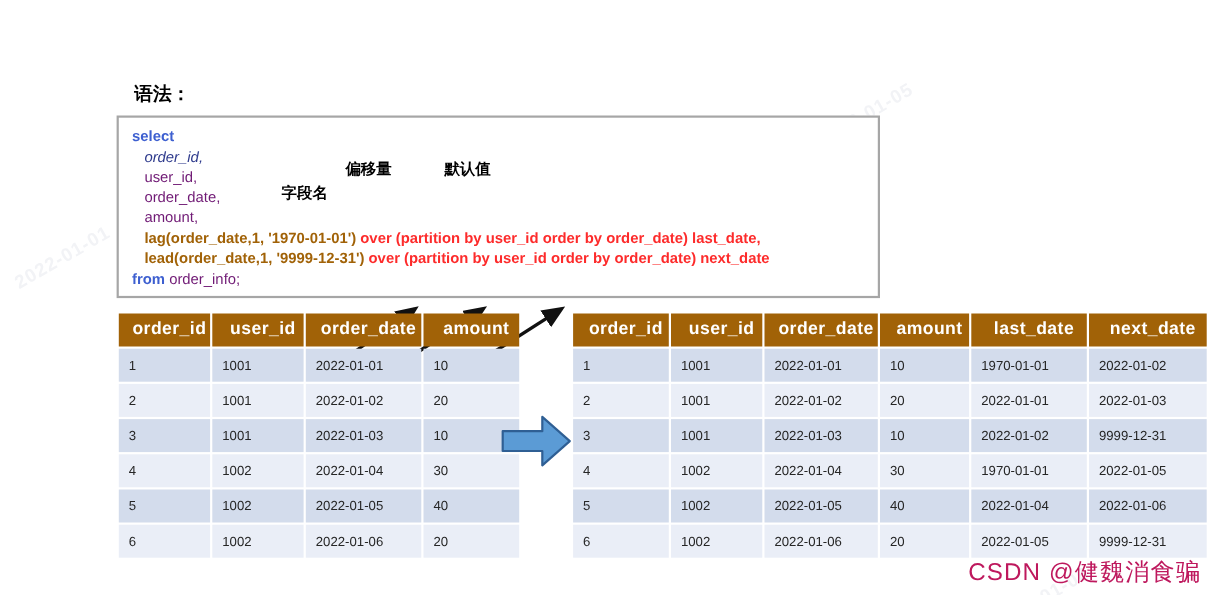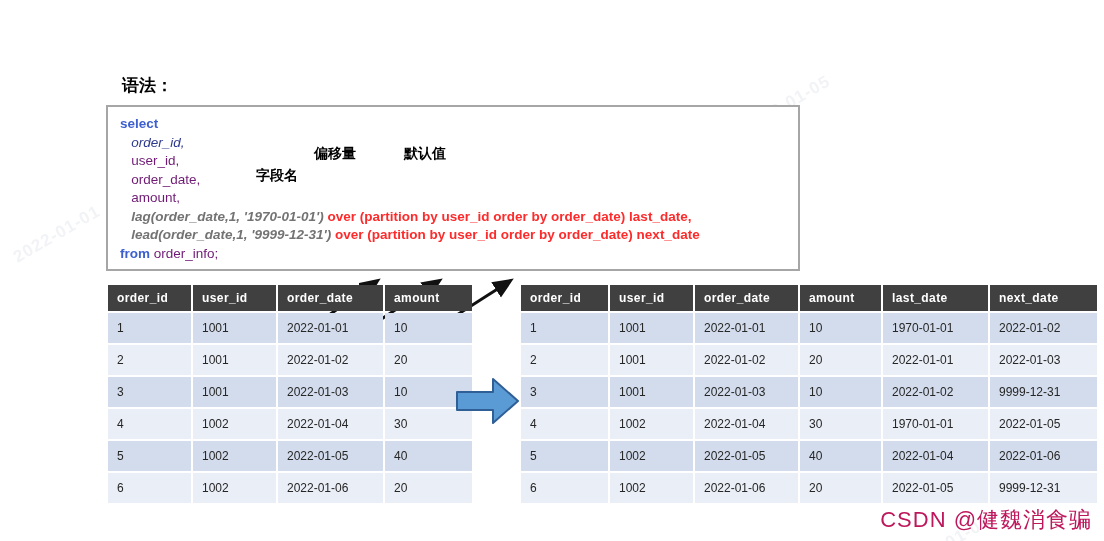--- a/index.html
+++ b/index.html
@@ -85,21 +85,21 @@
     left: 12px;
     top: 8px;
     font-family: "Liberation Sans", "DejaVu Sans", sans-serif;
     font-size: 13.5px;
     line-height: 18.5px;
     white-space: pre;
   }
   .kw      { color: #3d5fd0; font-weight: bold; }
   .field   { color: #2e3a8c; font-style: italic; margin-top: 30px; }
   .plain   { color: #701a75; }
-  .redline { color: #737373; font-weight: bold; font-style: italic; }
+  .redline { color: #a16207; font-weight: bold; }
   .redn    { color: #fd2b2b; font-weight: bold; font-style: normal; }
 
   
   .anno-label {
     position: absolute;
     font-size: 14px;
     font-weight: bold;
     color: #000000;
     white-space: nowrap;
   }
@@ -130,25 +130,25 @@
   
   .data-table {
     position: absolute;
     border-collapse: separate;
     border-spacing: 2px;
     font-size: 12px;
     color: #1d1d1d;
     table-layout: fixed;
   }
   .data-table th {
-    background: #404040;
+    background: #a16207;
     color: #ffffff;
     font-weight: bold;
-    font-size: 12px;
-    text-align: left;
+    font-size: 16px;
+    text-align: center;
     padding: 6px 0 6px 9px;
     letter-spacing: 0.4px;
     white-space: nowrap;
   }
   .data-table td {
     padding: 8px 0 8px 9px;
     white-space: nowrap;
     font-size: 12px;
     color: #262626;
   }

